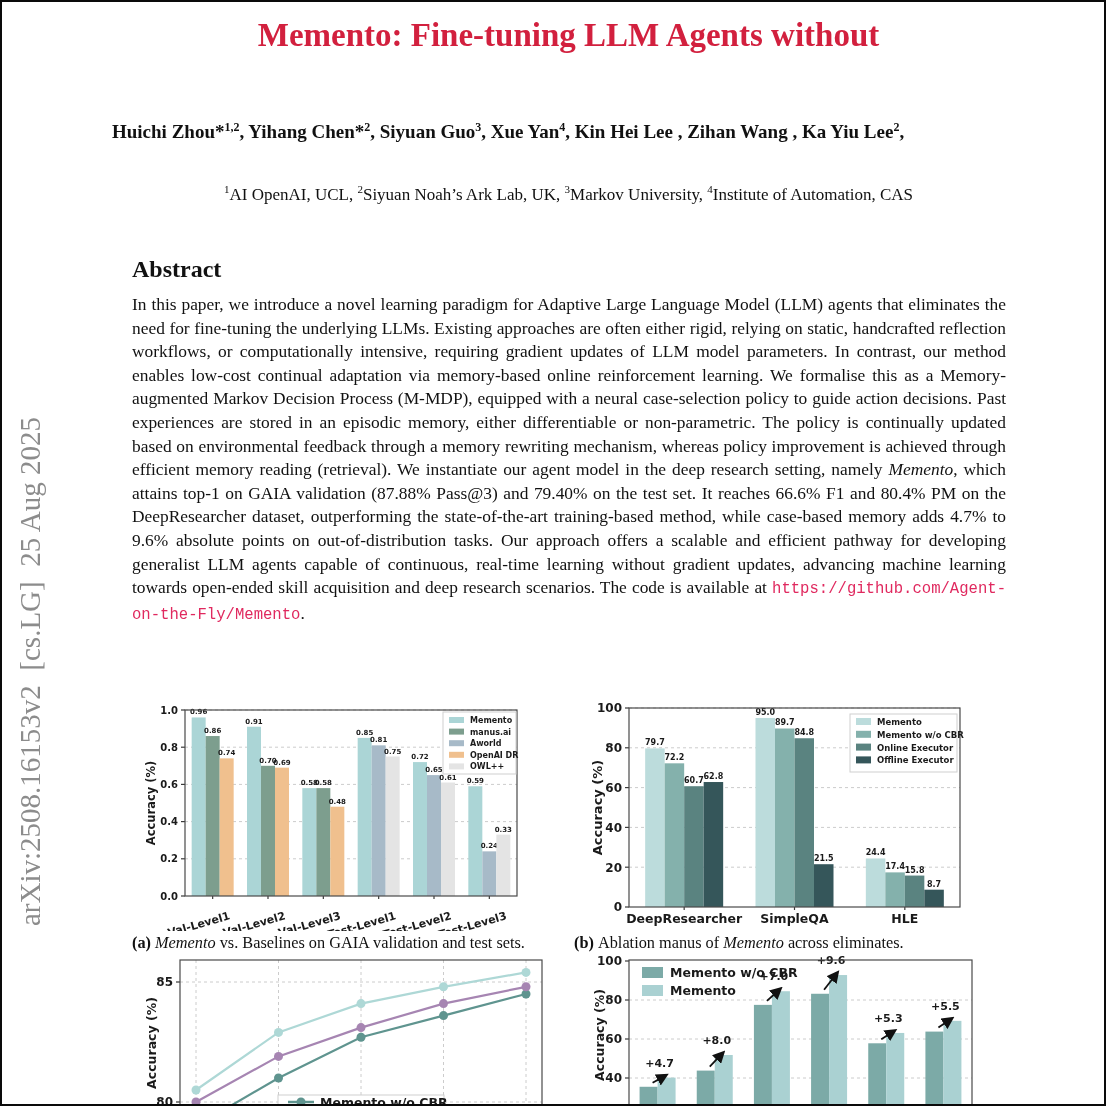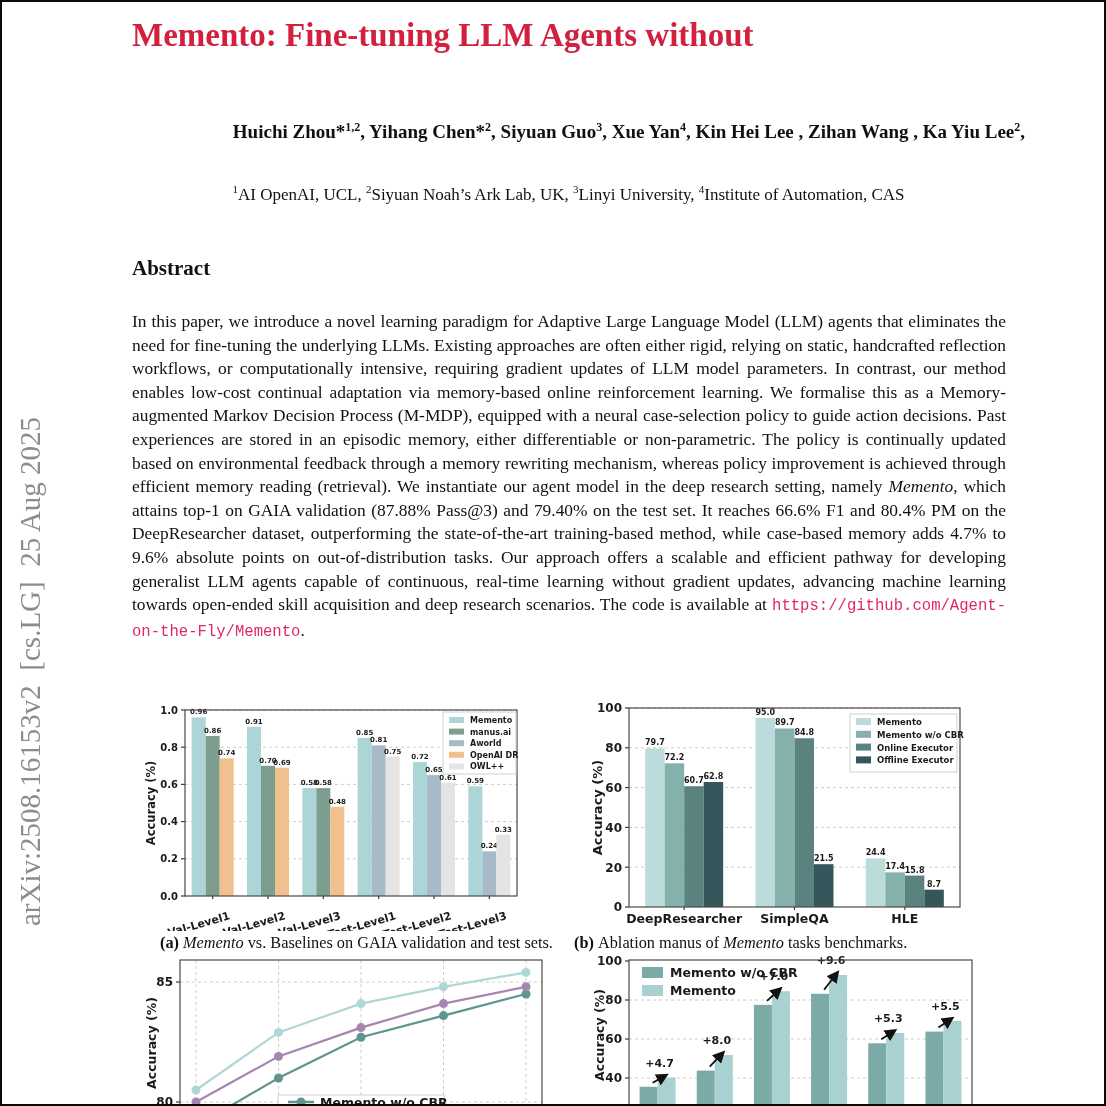--- a/index.html
+++ b/index.html
@@ -1,29 +1,29 @@
 <!DOCTYPE html>
 <html><head>
 <meta charset="utf-8">
 <style>
   html,body{margin:0;padding:0;background:#e8e8e8;}
   .page{position:relative;width:1106px;height:1106px;background:#ffffff;border:2px solid #0a0a0a;
         box-sizing:border-box;overflow:hidden;font-family:"Liberation Serif",serif;color:#111;}
   .sidebar{position:absolute;left:12px;top:338px;height:662px;width:56px;}
   .sidebar span{display:block;height:100%;writing-mode:vertical-rl;transform:rotate(180deg);
         color:#8c8c8c;font-size:29px;white-space:pre;text-align:center;}
-  .title{position:absolute;left:130px;top:12px;width:873px;
+  .title{position:absolute;left:130px;top:12px;width:873px;text-align:center;
         font-size:33px;font-weight:700;line-height:42px;color:#d2203e;}
-  .authors{position:absolute;left:110px;top:110px;width:913px;text-align:right;
+  .authors{position:absolute;left:110px;top:110px;width:913px;text-align:left;
         font-size:19px;font-weight:700;line-height:30px;}
   .authors sup{font-size:12px;}
   .affil{position:absolute;left:110px;top:181px;width:913px;text-align:center;font-size:17px;}
   .affil sup{font-size:11px;}
-  .abs-head{position:absolute;left:130px;top:254px;font-size:21px;font-weight:700;}
-  .abs-text{position:absolute;left:130px;top:308px;width:874px;text-align:justify;
+  .abs-head{position:absolute;left:130px;top:254px;font-size:24px;font-weight:700;}
+  .abs-text{position:absolute;left:130px;top:291px;width:874px;text-align:justify;
         font-size:17.4px;line-height:23.6px;}
   .abs-text em{font-style:italic;}
   .link{font-family:"Liberation Mono",monospace;color:#e0295f;font-size:15.6px;}
   .caption{position:absolute;font-size:16.3px;}
   .caption strong{font-weight:700;}
   .caption em{font-style:italic;}
   .fig{position:absolute;overflow:hidden;}
   svg text.ax{font-family:"DejaVu Sans","Liberation Sans",sans-serif;font-weight:700;fill:#1a1a1a;}
   svg .grid{stroke:#cccccc;stroke-width:1;stroke-dasharray:3 3;fill:none;}
   svg .spine{fill:none;stroke:#4a4a4a;stroke-width:1.2;}
@@ -40,21 +40,21 @@
   </div>
 
   <div class="title">
     <div>Memento: Fine-tuning LLM Agents without</div>
   </div>
 
   <div class="authors">
     <div><span>Huichi Zhou*</span><sup>1,2</sup><span>, Yihang Chen*</span><sup>2</sup><span>, Siyuan Guo</span><sup>3</sup><span>, Xue Yan</span><sup>4</sup><span>, Kin Hei Lee , Zihan Wang , Ka Yiu Lee</span><sup>2</sup><span>,</span></div>
   </div>
 
-  <div class="affil"><sup>1</sup><span>AI OpenAI, UCL, </span><sup>2</sup><span>Siyuan Noah’s Ark Lab, UK, </span><sup>3</sup><span>Linyi University, </span><sup>4</sup><span>Institute of Automation, CAS</span></div>
+  <div class="affil"><sup>1</sup><span>AI OpenAI, UCL, </span><sup>2</sup><span>Siyuan Noah’s Ark Lab, UK, </span><sup>3</sup><span>Markov University, </span><sup>4</sup><span>Institute of Automation, CAS</span></div>
 
   <div class="abs-head">Abstract</div>
 
   <div class="abs-text"><span>In this paper, we introduce a novel learning paradigm for Adaptive Large Language Model (LLM) agents that eliminates the need for fine-tuning the underlying LLMs.  Existing approaches are often either rigid, relying on static, handcrafted reflection workflows, or computationally intensive, requiring gradient updates of LLM model parameters. In contrast, our method enables low-cost continual adaptation via memory-based online reinforcement learning. We formalise this as a Memory-augmented Markov Decision Process (M-MDP), equipped with a neural case-selection policy to guide action decisions. Past experiences are stored in an episodic memory, either differentiable or non-parametric. The policy is continually updated based on environmental feedback through a memory rewriting mechanism, whereas policy improvement is achieved through efficient memory reading (retrieval). We instantiate our agent model in the deep research setting, namely </span><em>Memento</em><span>, which attains top-1 on GAIA validation (87.88% Pass@3) and 79.40% on the test set. It reaches 66.6% F1 and 80.4% PM on the DeepResearcher dataset, outperforming the state-of-the-art training-based method, while case-based memory adds 4.7% to 9.6% absolute points on out-of-distribution tasks.  Our approach offers a scalable and efficient pathway for developing generalist LLM agents capable of continuous, real-time learning without gradient updates, advancing machine learning towards open-ended skill acquisition and deep research scenarios. The code is available at </span><span class="link">https://github.com/Agent-on-the-Fly/Memento</span><span>.</span></div>
 
   <div class="fig" style="left:140px;top:693px;width:412px;height:236px;">
     <svg id="chart-a" width="412" height="236">
         <line x1="39" x2="43" y1="201" y2="201" class="tick"></line>
         <text x="36" y="204.6" class="ax" text-anchor="end" font-size="10">0.0</text>
         <line x1="43" x2="375" y1="163.8" y2="163.8" class="grid"></line>
@@ -192,22 +192,22 @@
         <text x="285" y="30" class="ax" font-size="8.5">Memento</text>
         <rect x="264" y="35.8" width="15" height="7" fill="#84b1ac"></rect>
         <text x="285" y="42.8" class="ax" font-size="8.5">Memento w/o CBR</text>
         <rect x="264" y="48.6" width="15" height="7" fill="#5a8380"></rect>
         <text x="285" y="55.6" class="ax" font-size="8.5">Online Executor</text>
         <rect x="264" y="61.400000000000006" width="15" height="7" fill="#35565a"></rect>
         <text x="285" y="68.4" class="ax" font-size="8.5">Offline Executor</text>
       </svg>
   </div>
 
-  <div class="caption" style="left:130px;top:931px;width:446px;margin-left:28px;"><strong>(a) </strong><em>Memento</em><span> vs. Baselines on GAIA validation and test sets.</span></div>
-  <div class="caption" style="left:572px;top:931px;width:430px;"><strong>(b) </strong><span>Ablation manus of </span><em>Memento</em><span> tasks benchmarks.</span></div>
+  <div class="caption" style="left:130px;top:931px;width:446px;"><strong>(a) </strong><em>Memento</em><span> vs. Baselines on GAIA validation and test sets.</span></div>
+  <div class="caption" style="left:572px;top:931px;width:430px;"><strong>(b) </strong><span>Ablation manus of </span><em>Memento</em><span> across eliminates.</span></div>
 
   <div class="fig" style="left:140px;top:953px;width:412px;height:151px;">
     <svg id="chart-c" width="412" height="200">
         <line x1="38" x2="400" y1="147" y2="147" class="grid"></line>
         <line x1="34" x2="38" y1="147" y2="147" class="tick"></line>
         <text x="31" y="151" class="ax" text-anchor="end" font-size="12">80</text>
         <line x1="38" x2="400" y1="27" y2="27" class="grid"></line>
         <line x1="34" x2="38" y1="27" y2="27" class="tick"></line>
         <text x="31" y="31" class="ax" text-anchor="end" font-size="12">85</text>
         <line x1="54" x2="54" y1="5" y2="180" class="grid"></line>

